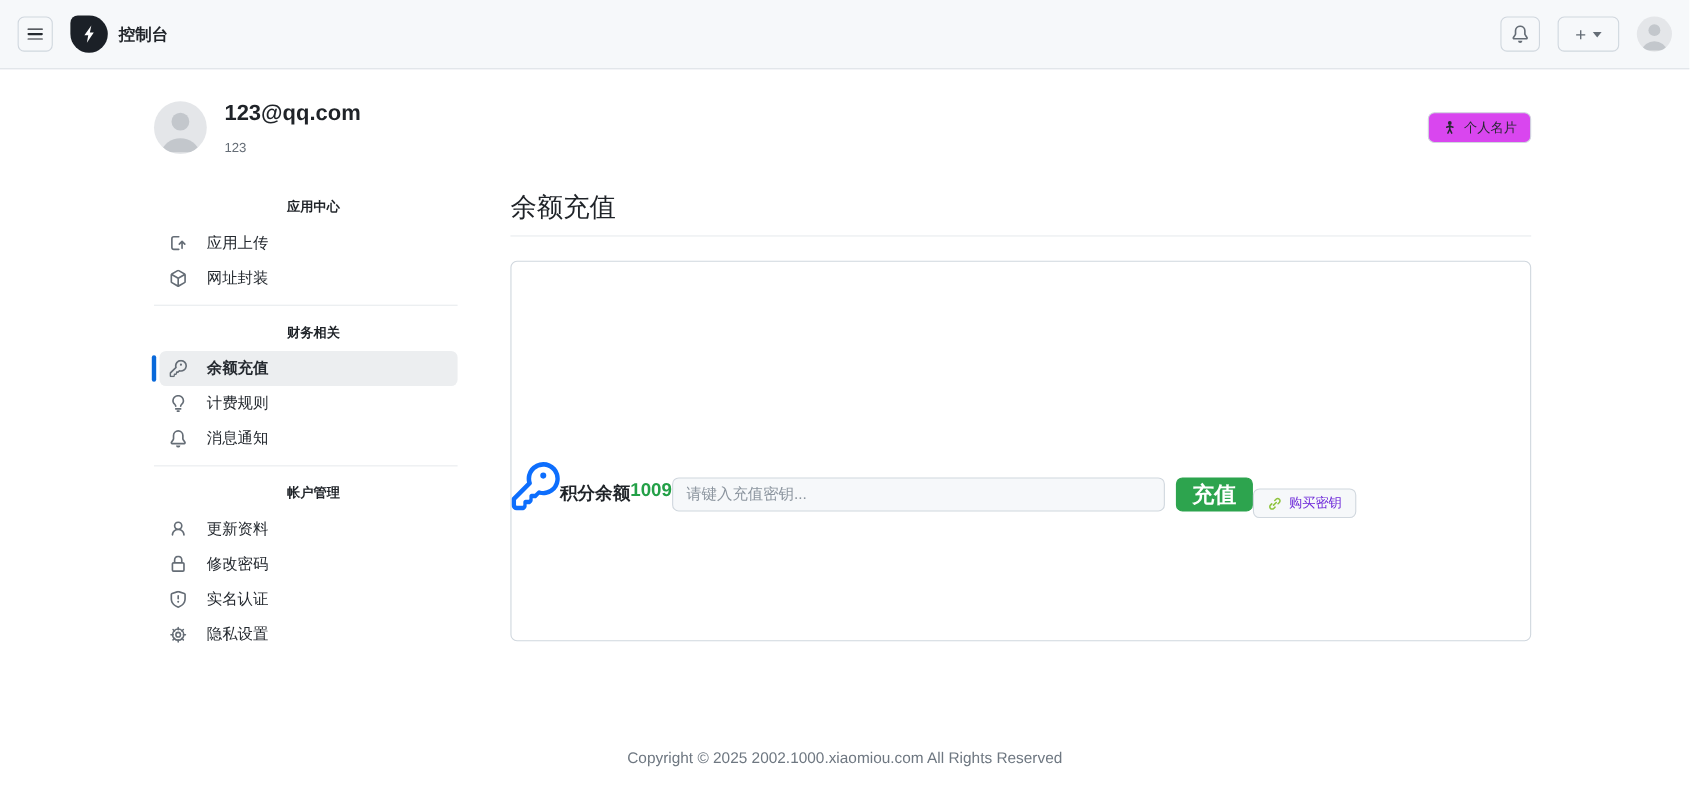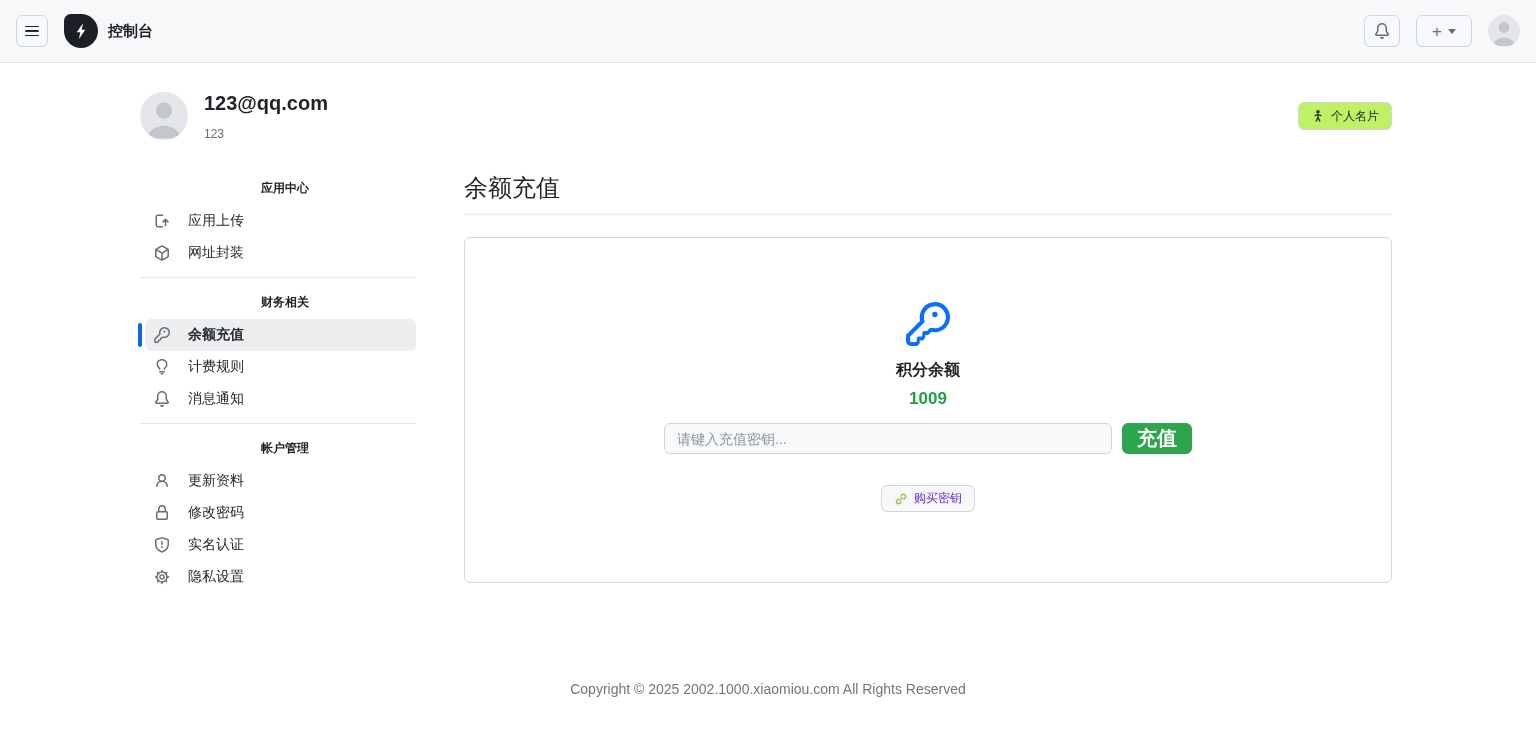--- a/index.html
+++ b/index.html
@@ -29,21 +29,21 @@
   .avatar-lg { width:48px; height:48px; }
   .avatar svg { position:absolute; inset:0; }
 
   
   .page { width:1252px; margin-left:140px; }
   .profile-row { display:flex; align-items:center; margin-top:29px; height:48px; }
   .profile-info { margin-left:16px; }
   .profile-name { font-size:20px; font-weight:700; color:#1f2328; line-height:24px; }
   .profile-sub { font-size:12px; color:#656d76; margin-top:12px; }
   .profile-card-btn { margin-left:auto; height:28px; padding:0 12px; display:flex; align-items:center;
-    gap:6px; border:1px solid #d0d7de; border-radius:6px; background:#bef264; font-size:12px;
+    gap:6px; border:1px solid #d0d7de; border-radius:6px; background:#d946ef; font-size:12px;
     color:#24292f; cursor:pointer; }
 
   .content-row { display:flex; margin-top:32px; align-items:flex-start; }
 
   
   .sidenav { width:276px; flex:none; }
   .nav-section-title { font-size:12px; font-weight:700; color:#1f2328; padding:8px 0 8px 14px;text-align:center; }
   .nav-item { position:relative; height:32px; display:flex; align-items:center; gap:18px;
     margin-left:5px; padding:0 10px 0 9px; border-radius:6px; font-size:14px; color:#24292f;
     cursor:pointer; }
@@ -51,21 +51,21 @@
   .nav-item.active { background:#eceef0; font-weight:700; }
   .nav-item.active::before { content:""; position:absolute; left:-7px; top:4px; width:4px;
     height:24px; border-radius:2px; background:#0969da; }
   .nav-divider { border:none; border-top:1px solid #e8ebee; margin:8px 0; }
 
   
   .main-col { flex:1; margin-left:48px; }
   .page-title { font-size:24px; font-weight:400; color:#1f2328; padding-bottom:10px;
     border-bottom:1px solid #e8ebee; }
   .recharge-card { margin-top:22px; height:346px; border:1px solid #d0d7de; border-radius:6px;
-    background:#ffffff; display:flex; flex-direction:column; align-items:center; padding-top:64px; }
+    background:#ffffff; display:flex; flex-direction:row; align-items:center; padding-top:64px; }
   .balance-label { margin-top:14px; font-size:16px; font-weight:700; color:#1f2328; }
   .balance-value { margin-top:8px; font-size:17px; font-weight:700; color:#23a047; }
   .recharge-row { margin-top:14px; display:flex; align-items:center; gap:10px; }
   .recharge-input { width:448px; height:31px; background:#f6f8fa; border:1px solid #d0d7de;
     border-radius:6px; padding:0 12px; font-size:14px; color:#24292f; outline:none;
     font-family:"Liberation Sans","DejaVu Sans",sans-serif; }
   .recharge-input::placeholder { color:#8c959f; }
   .recharge-btn { height:31px; padding:0 14px; background:#2da44e; color:#ffffff; border:1px solid #2da44e;
     border-radius:6px; font-size:20px; font-weight:600; cursor:pointer;
     font-family:"Liberation Sans","DejaVu Sans",sans-serif; }

